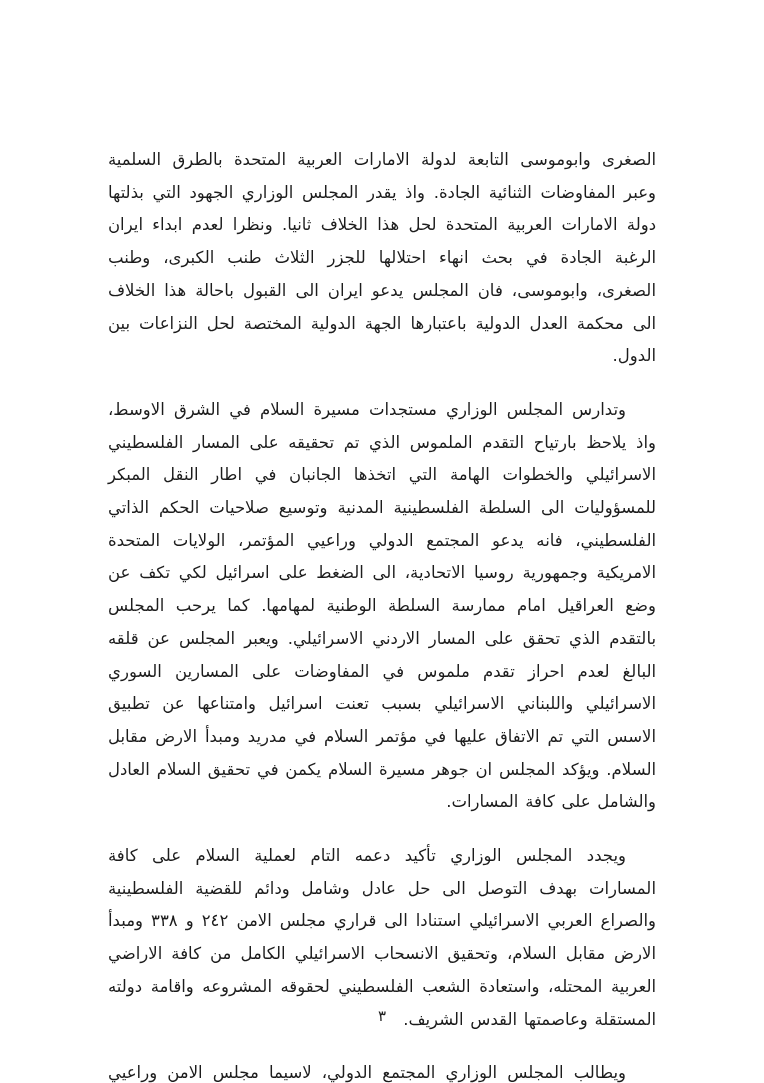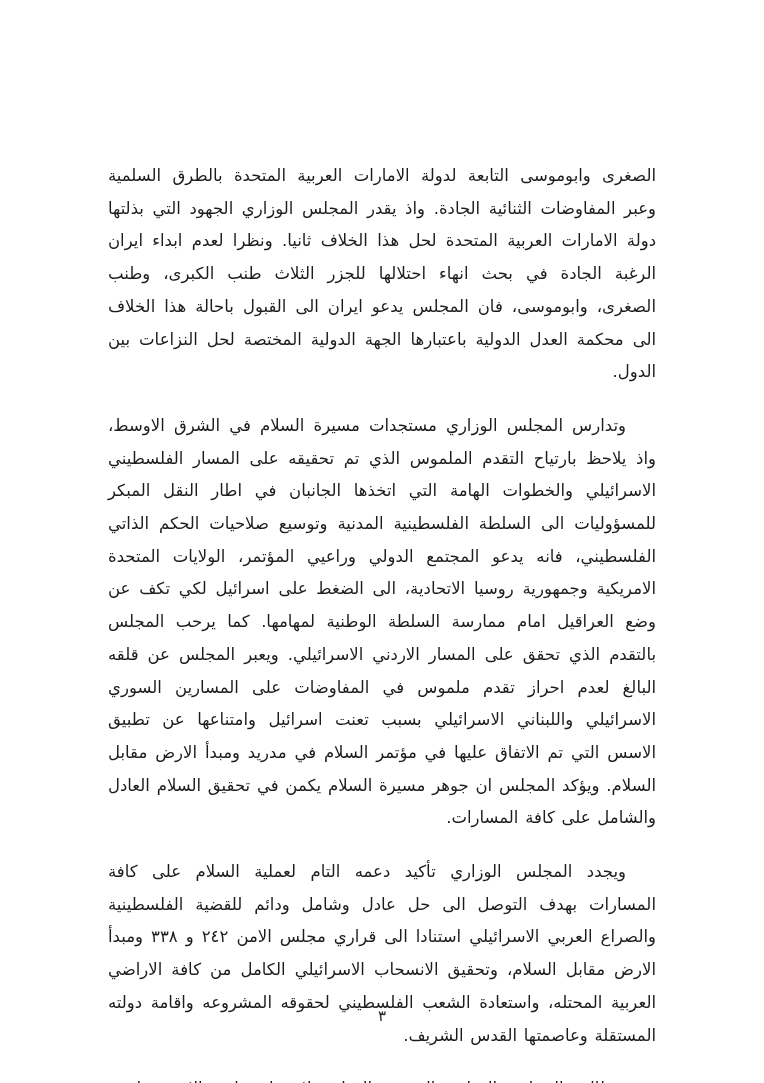--- a/index.html
+++ b/index.html
@@ -25,21 +25,21 @@
     direction: rtl;
     unicode-bidi: embed;
     text-align: justify;
     color: #1c1c1c;
     font-size: 16.5px;
     line-height: 32.7px;
     letter-spacing: 0.2px;
     word-spacing: 1.5px;
   }
   .text-block p {
-    margin: 16px 0 21px 0;
+    margin: 0 0 21px 0;
   }
   .text-block p.indent {
     text-indent: 30px;
   }
   .text-block p:last-child {
     margin-bottom: 0;
   }
   .page-number {
     position: absolute;
     top: 1006px;

